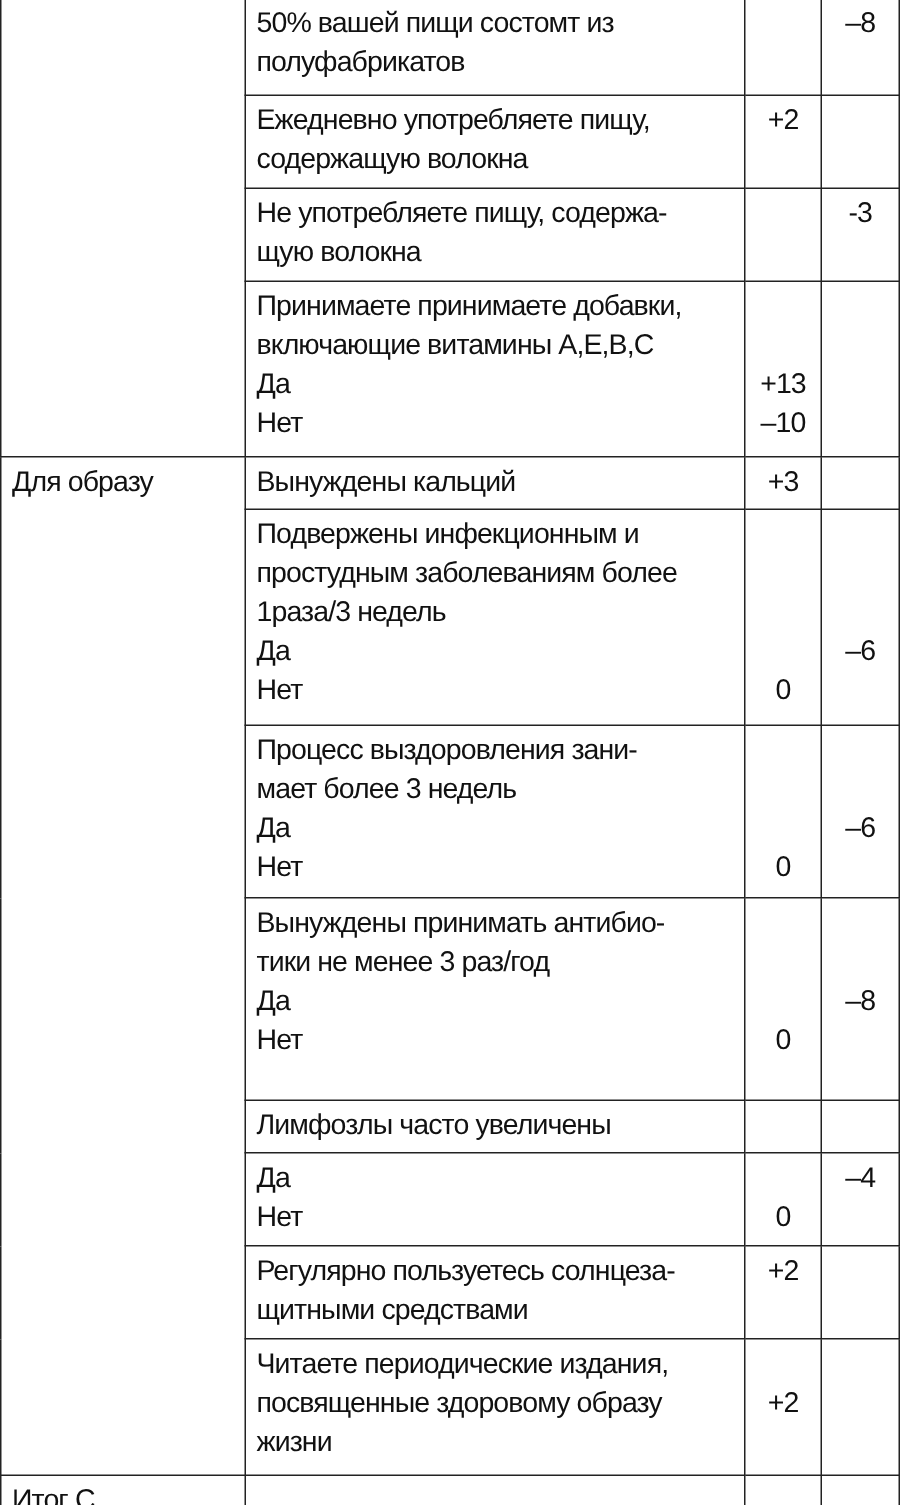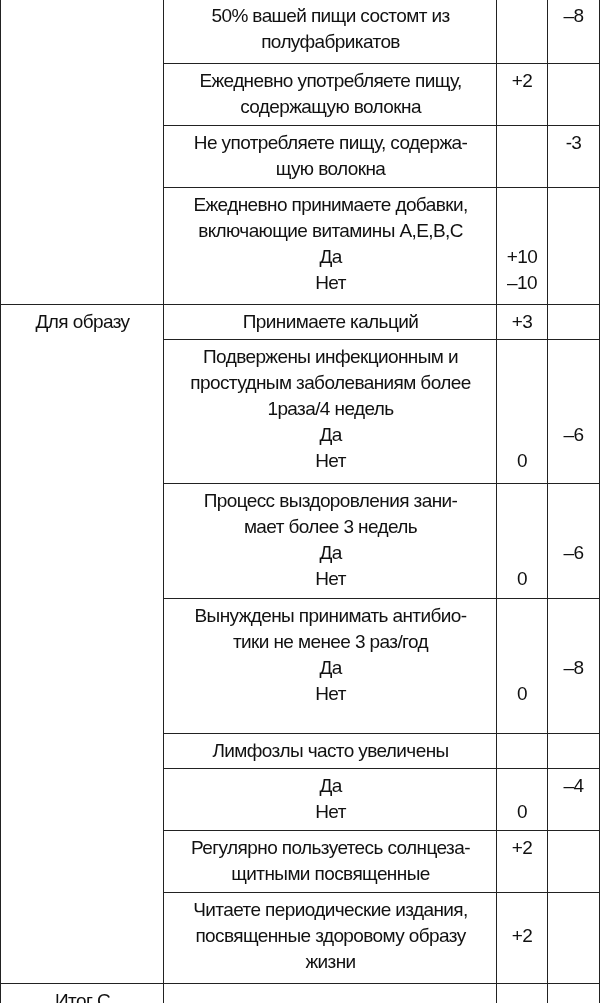--- a/index.html
+++ b/index.html
@@ -1,18 +1,18 @@
 <!DOCTYPE html>
 <html><head>
 <meta charset="utf-8">
 <style>
   html, body { margin:0; padding:0; background:#fff; }
   body { width:600px; height:1003px; overflow:hidden; font-family:"Liberation Sans Narrow","Liberation Sans",sans-serif; color:#111; }
   table { border-collapse:collapse; position:absolute; left:0; top:-2px; width:599px; table-layout:fixed; }
-  td { border:1.5px solid #222; vertical-align:top; font-size:19px; line-height:26px; padding:4px 6px 4px 7px; letter-spacing:-0.6px;text-align:center; }
+  td { border:1.5px solid #222; vertical-align:top; font-size:19px; line-height:26px; padding:4px 6px 4px 7px; letter-spacing:-0.6px; }
   td.q { white-space:pre-line; }
   td.v { text-align:center; padding:4px 2px; white-space:pre-line; }
   col.c1 { width:163px; } col.c2 { width:333px; } col.c3 { width:51px; } col.c4 { width:52px; }
 </style>
 </head>
 <body>
 
 <table>
   <colgroup>
       <col class="c1">
@@ -34,40 +34,40 @@
       <td class="v">+2</td>
       <td class="v"></td>
     </tr>
     <tr style="height:62px">
       <td class="q">Не употребляете пищу, содержа-
 щую волокна</td>
       <td class="v"></td>
       <td class="v">-3</td>
     </tr>
     <tr style="height:117px">
-      <td class="q">Ежедневно принимаете добавки,
+      <td class="q">Принимаете принимаете добавки,
 включающие витамины А,Е,В,С
 Да
 Нет</td>
       <td class="v">
 
-+10
++13
 –10</td>
       <td class="v"></td>
     </tr>
     <tr style="height:32px">
       <td rowspan="8">Для образу</td>
-      <td class="q">Принимаете кальций</td>
+      <td class="q">Вынуждены кальций</td>
       <td class="v">+3</td>
       <td class="v"></td>
     </tr>
     <tr style="height:144px">
       <td class="q">Подвержены инфекционным и
 простудным заболеваниям более
-1раза/4 недель
+1раза/3 недель
 Да
 Нет</td>
       <td class="v">
 
 
 
 0</td>
       <td class="v">
 
 
@@ -106,21 +106,21 @@
     </tr>
     <tr style="height:62px">
       <td class="q">Да
 Нет</td>
       <td class="v">
 0</td>
       <td class="v">–4</td>
     </tr>
     <tr style="height:62px">
       <td class="q">Регулярно пользуетесь солнцеза-
-щитными посвященные</td>
+щитными средствами</td>
       <td class="v">+2</td>
       <td class="v"></td>
     </tr>
     <tr style="height:91px">
       <td class="q">Читаете периодические издания,
 посвященные здоровому образу
 жизни</td>
       <td class="v">
 +2</td>
       <td class="v"></td>

